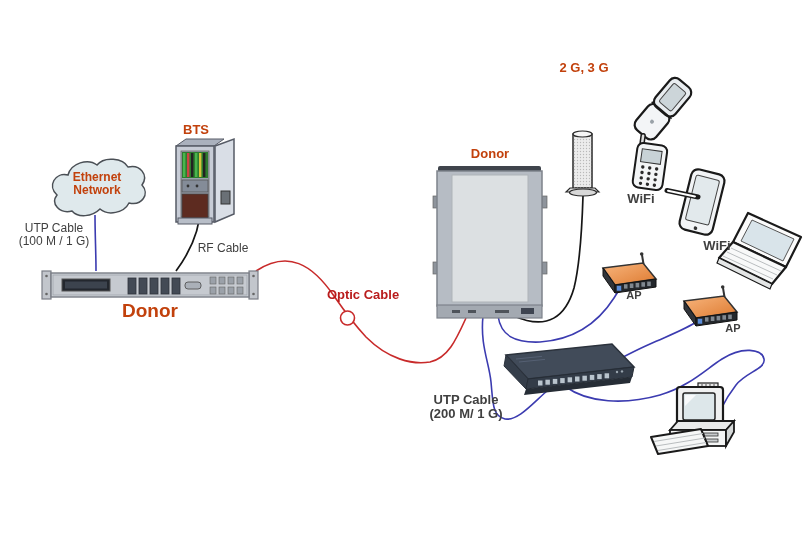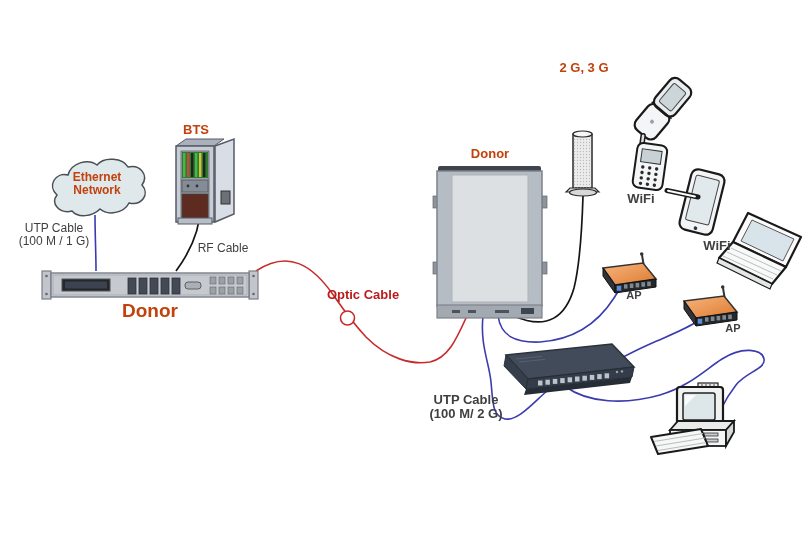--- a/index.html
+++ b/index.html
@@ -259,16 +259,16 @@
 <div class="lbl blue" style="left:620px;top:192px;width:42px;">WiFi</div>
 
 <div class="lbl blue" style="left:694px;top:239px;width:46px;">WiFi</div>
 
 <div class="lbl blue ap" style="left:614px;top:289px;width:40px;">AP</div>
 
 <div class="lbl blue ap" style="left:712px;top:322px;width:42px;">AP</div>
 
 <div class="lbl blue" style="left:424px;top:393px;width:84px;">
   <div>UTP Cable</div>
-  <div>(100 M/ 2 G)</div>
+  <div>(200 M/ 1 G)</div>
 </div>
 
 </div>
 
 </body></html>

